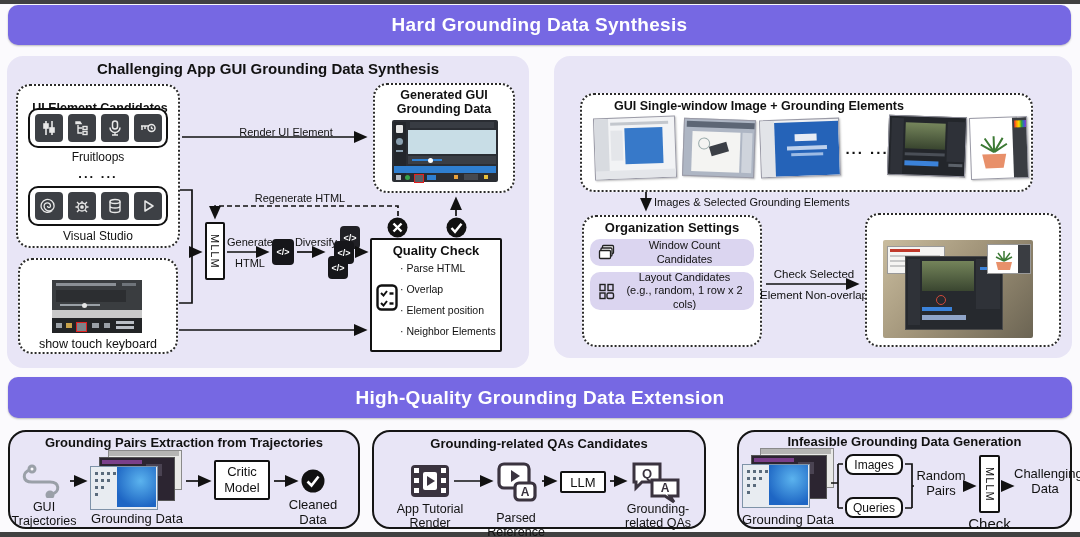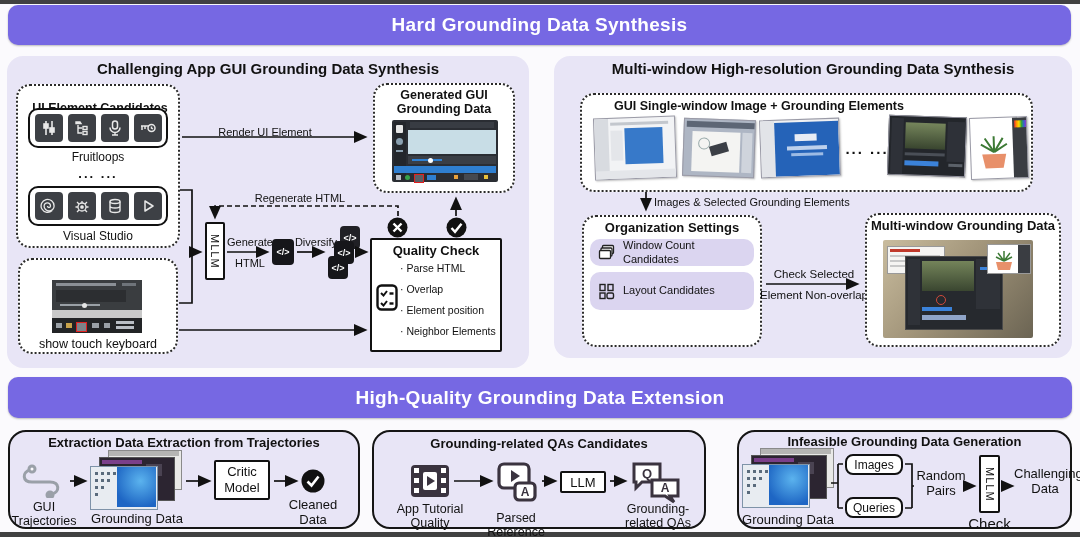--- a/index.html
+++ b/index.html
@@ -21,21 +21,21 @@
   .dots{font-size:13px;font-weight:700;letter-spacing:2px;text-align:center;}
   .wbox{background:#fff;border:2px solid #111;box-sizing:border-box;display:flex;
         align-items:center;justify-content:center;text-align:center;}
   .vtext{writing-mode:vertical-rl;font-size:11px;letter-spacing:1px;}
   .tilebar{background:#fff;border:2px solid #111;border-radius:10px;display:flex;
            align-items:center;justify-content:center;gap:5px;box-sizing:border-box;}
   .tile{width:28px;height:28px;background:#3d4045;border-radius:4px;display:flex;
         align-items:center;justify-content:center;}
   .orgitem{background:#dbd5f0;border-radius:10px;display:flex;align-items:center;
            gap:8px;padding:0 8px;box-sizing:border-box;}
-  .orgtxt{flex:1;font-size:11px;line-height:1.2;}
+  .orgtxt{flex:1;font-size:11px;text-align:center;line-height:1.2;}
   .codefile{background:#16161a;border-radius:4px;color:#fff;display:flex;align-items:center;
             justify-content:center;font-size:9px;font-weight:700;}
   .thumb{border:1px solid #9a9aa6;box-sizing:border-box;overflow:hidden;position:absolute;
          background:#fff;box-shadow:1px 1px 2px rgba(0,0,0,.25);}
   svg{display:block;}
 </style>
 </head>
 <body>
 
 <div id="frame">
@@ -165,21 +165,21 @@
       <div class="abs" style="left:40px;top:5px;width:7px;height:5px;background:#9aa0a6"></div>
       <div class="abs" style="left:52px;top:5px;width:6px;height:5px;background:#9aa0a6"></div>
       <div class="abs" style="left:64px;top:3px;width:18px;height:3px;background:#b9bec4"></div>
       <div class="abs" style="left:64px;top:8px;width:18px;height:3px;background:#b9bec4"></div>
     </div>
   </div>
   <div class="abs lbl" style="left:18px;top:337px;width:160px;font-size:12.5px">show touch keyboard</div>
 
   <div class="abs wbox vtext" style="left:205px;top:222px;width:20px;height:58px;border-radius:2px">MLLM</div>
 
-  <div class="abs flbl" style="left:192px;top:126px;width:146px">Render UI Element</div>
+  <div class="abs flbl" style="left:213px;top:126px;width:146px">Render UI Element</div>
   <div class="abs flbl" style="left:226px;top:236px;width:48px">Generate</div>
   <div class="abs flbl" style="left:226px;top:257px;width:48px">HTML</div>
   <div class="abs flbl" style="left:292px;top:236px;width:48px">Diversify</div>
   <div class="abs flbl" style="left:245px;top:192px;width:110px">Regenerate HTML</div>
 
   <div class="abs codefile" style="left:272px;top:239px;width:22px;height:26px">&lt;/&gt;</div>
   <div class="abs codefile" style="left:340px;top:226px;width:20px;height:23px;opacity:.95">&lt;/&gt;</div>
   <div class="abs codefile" style="left:334px;top:241px;width:20px;height:23px">&lt;/&gt;</div>
   <div class="abs codefile" style="left:328px;top:256px;width:20px;height:23px">&lt;/&gt;</div>
 
@@ -208,21 +208,20 @@
       </svg>
   </div>
   <div class="abs" style="left:446px;top:217px">
     <svg width="21" height="21" viewBox="0 0 21 21">
         <circle cx="10.5" cy="10.5" r="10" fill="#111"></circle>
     <path d="M5.5 11l3.5 3.8 6.5-8" stroke="#fff" stroke-width="2.4" fill="none"></path>
       </svg>
   </div>
 
   <div class="abs panel" style="left:554px;top:56px;width:518px;height:302px"></div>
-  <div class="abs ptitle" style="left:554px;top:60px;width:518px">Multi-window  High-resolution Grounding Data Synthesis</div>
 
   <div class="abs dotted" style="left:580px;top:93px;width:453px;height:99px"></div>
   <div class="abs" style="left:614px;top:99px;width:420px;font-size:12.5px;font-weight:700">GUI Single-window Image + Grounding Elements</div>
 
   <div class="thumb" style="left:594px;top:117px;width:82px;height:62px;transform:rotate(-2deg);background:#f2f3f5">
     <div class="abs" style="left:0;top:0;width:14px;height:62px;background:#d8dbe0"></div>
     <div class="abs" style="left:16px;top:4px;width:58px;height:3px;background:#c3c7cd"></div>
     <div class="abs" style="left:30px;top:10px;width:38px;height:36px;background:#3779c9"></div>
     <div class="abs" style="left:16px;top:12px;width:12px;height:30px;background:#e4e6ea"></div>
     <div class="abs" style="left:0;top:52px;width:82px;height:10px;background:#e4e6ea"></div>
@@ -282,28 +281,28 @@
           <g fill="none" stroke="#222" stroke-width="1.4">
       <rect x="2" y="1.5" width="5" height="6"></rect>
             <rect x="10" y="1.5" width="5" height="6"></rect>
       <rect x="2" y="10" width="5" height="5.5"></rect>
             <rect x="9" y="10" width="6.5" height="5.5" rx="1.5"></rect>
           </g>
         </svg>
     </span>
     <span class="orgtxt">
       <span style="display:block">Layout Candidates</span>
+      <span style="display:block">(e.g., random, 1 row x 2 cols)</span>
     </span>
   </div>
 
   <div class="abs flbl" style="left:766px;top:268px;width:96px;font-size:11.5px">Check Selected</div>
   <div class="abs flbl" style="left:758px;top:289px;width:112px;font-size:11.5px">Element Non-overlap</div>
 
   <div class="abs dotted" style="left:865px;top:213px;width:196px;height:134px"></div>
-  <div class="abs dtitle" style="left:865px;top:218px;width:196px;font-size:13px">Multi-window Grounding Data</div>
   <div class="abs" style="left:883px;top:240px;width:150px;height:98px;overflow:hidden;border-radius:2px;background:linear-gradient(130deg,#c9bc9e,#a2957a 45%,#6b6453)">
     <div class="abs" style="left:4px;top:6px;width:56px;height:26px;background:#f5f4f2;border:1px solid #999">
       <div class="abs" style="left:2px;top:2px;width:30px;height:3px;background:#c0392b"></div>
       <div class="abs" style="left:2px;top:8px;width:50px;height:2px;background:#c8c8c8"></div>
       <div class="abs" style="left:2px;top:13px;width:44px;height:2px;background:#c8c8c8"></div>
       <div class="abs" style="left:2px;top:18px;width:50px;height:2px;background:#c8c8c8"></div>
     </div>
     <div class="abs" style="left:22px;top:16px;width:96px;height:72px;background:#26292e;border:1px solid #4a4a4a">
       <div class="abs" style="left:2px;top:2px;width:12px;height:66px;background:#2f3238"></div>
       <div class="abs" style="left:16px;top:4px;width:52px;height:30px;background:linear-gradient(180deg,#74845a,#3a4630)"></div>
@@ -318,21 +317,21 @@
       <svg class="abs" style="left:4px;top:2px" width="24" height="24" viewBox="0 0 24 24">
         <g stroke="#3d7a35" stroke-width="1.5" fill="none">
             <path d="M12 14V4M12 14L6 6M12 14l6-8M12 14L4 10M12 14l8-4"></path>
           </g>
         <path d="M4 15h16l-2 8H6z" fill="#e8906a"></path>
       </svg>
     </div>
   </div>
 
   <div class="abs bpanel" style="left:8px;top:430px;width:352px;height:99px"></div>
-  <div class="abs bptitle" style="left:8px;top:435px;width:352px">Extraction Data Extraction from Trajectories</div>
+  <div class="abs bptitle" style="left:8px;top:435px;width:352px">Grounding Pairs Extraction from Trajectories</div>
   <div class="abs" style="left:20px;top:462px">
     <svg width="48" height="36" viewBox="0 0 48 36">
         <g fill="none" stroke="#9aa0a8" stroke-width="3">
     <path d="M10 8c-8 2-8 12 2 12h18c10 0 10 10 2 12"></path>
           <circle cx="12" cy="7" r="3" fill="#fbfafd"></circle>
           <circle cx="30" cy="33" r="3" fill="#9aa0a8"></circle>
         </g>
       </svg>
   </div>
   <div class="abs lbl" style="left:2px;top:500px;width:84px;font-size:12.5px">
@@ -386,21 +385,21 @@
     <rect x="31" y="4" width="5" height="5"></rect>
           <rect x="31" y="14" width="5" height="5"></rect>
           <rect x="31" y="24" width="5" height="5"></rect>
     <rect x="13" y="8" width="14" height="18" rx="2"></rect>
         </g>
         <path d="M17 12l8 5-8 5z" fill="#3a333f"></path>
       </svg>
   </div>
   <div class="abs lbl" style="left:390px;top:502px;width:80px;font-size:12.5px">
     <span style="display:block">App Tutorial</span>
-    <span style="display:block">Quality</span>
+    <span style="display:block">Render</span>
   </div>
   <div class="abs" style="left:496px;top:461px">
     <svg width="42" height="42" viewBox="0 0 42 42">
       <rect x="3" y="3" width="30" height="24" rx="5" fill="#fff" stroke="#3a333f" stroke-width="3.2"></rect>
       <path d="M15 9l9 6-9 6z" fill="#3a333f"></path>
       <rect x="19" y="22" width="20" height="17" rx="4" fill="#fff" stroke="#3a333f" stroke-width="3.2"></rect>
       <text x="29" y="35" text-anchor="middle" font-size="12" font-weight="bold" fill="#3a333f">A</text>
     </svg>
   </div>
   <div class="abs lbl" style="left:466px;top:511px;width:100px;font-size:12.5px">Parsed Reference</div>

